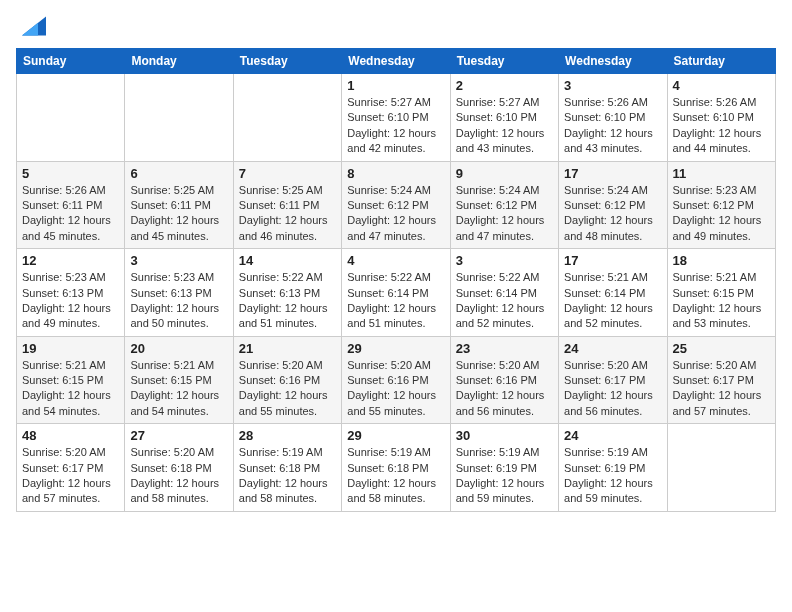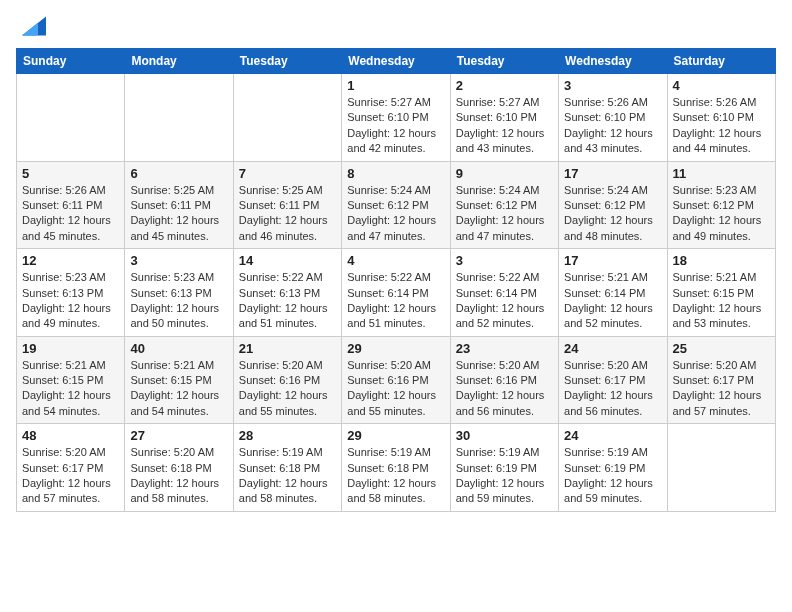--- a/index.html
+++ b/index.html
@@ -239,21 +239,21 @@
         </td>
       </tr>
       <tr>
         <td>
           <div class="day-number">19</div>
           <div class="day-info" style="white-space: pre-line;">Sunrise: 5:21 AM
 Sunset: 6:15 PM
 Daylight: 12 hours and 54 minutes.</div>
         </td>
         <td>
-          <div class="day-number">40</div>
+          <div class="day-number">20</div>
           <div class="day-info" style="white-space: pre-line;">Sunrise: 5:21 AM
 Sunset: 6:15 PM
 Daylight: 12 hours and 54 minutes.</div>
         </td>
         <td>
           <div class="day-number">21</div>
           <div class="day-info" style="white-space: pre-line;">Sunrise: 5:20 AM
 Sunset: 6:16 PM
 Daylight: 12 hours and 55 minutes.</div>
         </td>

